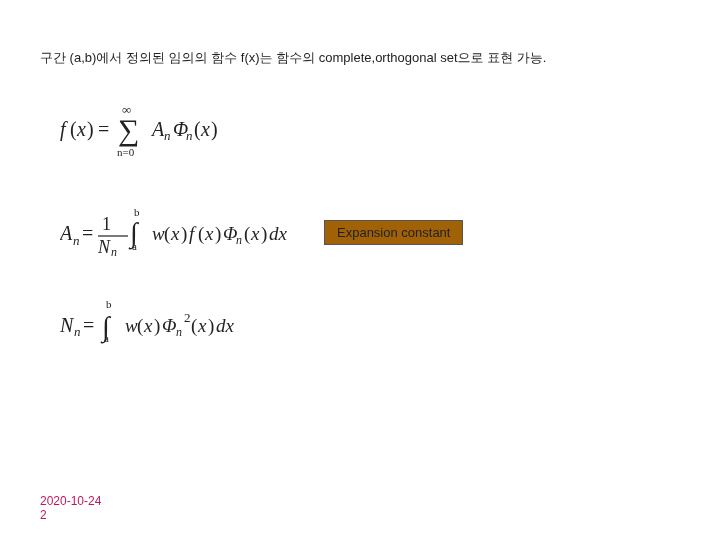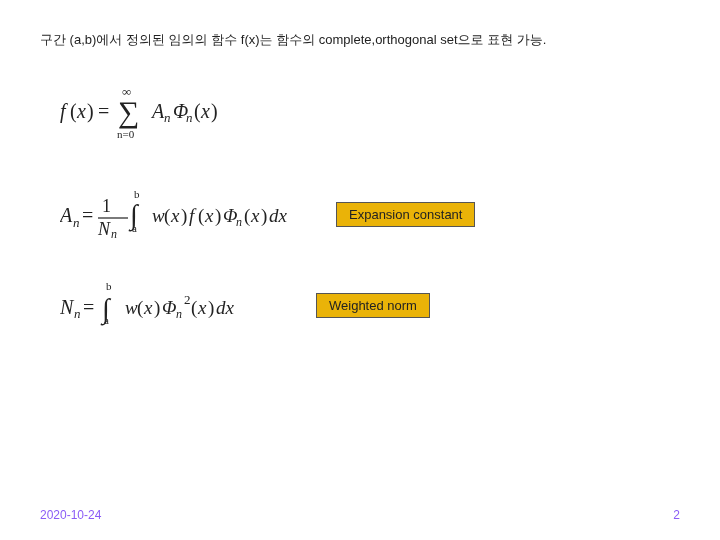--- a/index.html
+++ b/index.html
@@ -9,21 +9,21 @@
       background: #fff;
       font-family: 'Times New Roman', Times, serif;
       position: relative;
       overflow: hidden;
     }
 
     .page {
       width: 720px;
       height: 540px;
       position: relative;
-      padding: 30px 40px 20px 40px;
+      padding: 48px 40px 20px 40px;
     }
 
     .header-text {
       font-size: 13px;
       font-family: Arial, sans-serif;
       color: #222;
       margin-bottom: 30px;
       line-height: 1.5;
     }
 
@@ -39,36 +39,37 @@
       margin-bottom: 28px;
       position: relative;
     }
 
     .label-box {
       border: 1px solid #555;
       padding: 4px 12px;
       font-size: 13px;
       font-family: Arial, sans-serif;
       color: #222;
-      background: #eab308;
+      background: #a16207;
       white-space: nowrap;
       display: inline-block;
-      margin-left: 16px;
+      margin-left: 4px;
     }
 
     .footer {
       position: absolute;
       bottom: 18px;
       left: 40px;
       right: 40px;
       display: flex;
       justify-content: space-between;
       font-size: 12px;
       font-family: Arial, sans-serif;
-      color: #8b5cf6;
+      color: #be185d;
+      flex-direction: column;
     }
 
     .formula-row-1 {
       margin-bottom: 35px;
     }
     .formula-row-2 {
       margin-bottom: 28px;
       align-items: center;
     }
     .formula-row-3 {
@@ -160,21 +161,20 @@
         <text x="84" y="36" font-family="Times New Roman" font-style="italic" font-size="19" fill="#222">x</text>
         <text x="94" y="36" font-family="Times New Roman" font-size="19" fill="#222">)</text>
         <text x="102" y="36" font-family="Times New Roman" font-style="italic" font-size="19" fill="#222">Φ</text>
         <text x="116" y="40" font-family="Times New Roman" font-style="italic" font-size="12" fill="#222">n</text>
         <text x="124" y="26" font-family="Times New Roman" font-size="13" fill="#222">2</text>
         <text x="131" y="36" font-family="Times New Roman" font-size="19" fill="#222">(</text>
         <text x="138" y="36" font-family="Times New Roman" font-style="italic" font-size="19" fill="#222">x</text>
         <text x="148" y="36" font-family="Times New Roman" font-size="19" fill="#222">)</text>
         <text x="156" y="36" font-family="Times New Roman" font-style="italic" font-size="19" fill="#222">dx</text>
       </svg>
-      <div class="label-box">Weighted norm</div>
     </div>
 
   </div>
 
   <div class="footer">
     <span>2020-10-24</span>
     <span>2</span>
   </div>
 
 </div>

